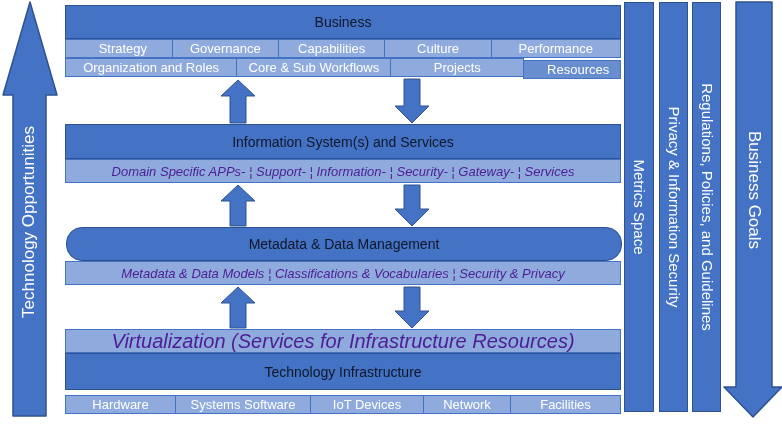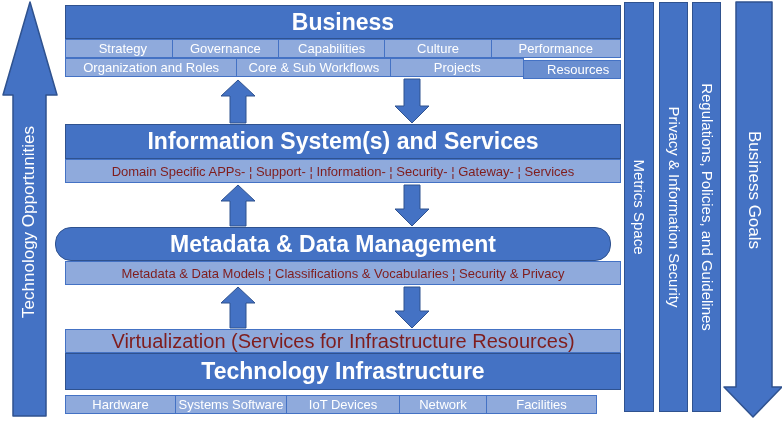--- a/index.html
+++ b/index.html
@@ -1,24 +1,24 @@
 <!DOCTYPE html>
 <html><head>
 <meta charset="utf-8">
 <style>
   html,body{margin:0;padding:0;background:#fff;}
   .stage{position:relative;width:782px;height:424px;background:#fff;overflow:hidden;
          font-family:"Liberation Sans",sans-serif;}
   .abs{position:absolute;}
-  .hdr{position:absolute;background:#4472C4;border:1px solid #2F528F;color:#ffffff;
-       display:flex;align-items:center;justify-content:center;font-size:23px;
-       box-sizing:border-box;font-weight:bold;}
-  .band{position:absolute;background:#8FAADC;border:1px solid #4472C4;color:#7f1d1d;
+  .hdr{position:absolute;background:#4472C4;border:1px solid #2F528F;color:#0f172a;
+       display:flex;align-items:center;justify-content:center;font-size:14px;
+       box-sizing:border-box;}
+  .band{position:absolute;background:#8FAADC;border:1px solid #4472C4;color:#4c1d95;
         display:flex;align-items:center;justify-content:center;font-size:13px;
-        box-sizing:border-box;white-space:nowrap;}
+        box-sizing:border-box;white-space:nowrap;font-style:italic;}
   .row{position:absolute;display:flex;}
   .cell{background:#8FAADC;border:1px solid #4472C4;color:#fff;font-size:13px;
         display:flex;align-items:center;justify-content:center;box-sizing:border-box;
         white-space:nowrap;overflow:hidden;}
   .cell + .cell{margin-left:-1px;}
   .cell.dark{background:#698ED0;position:relative;top:2px;padding-left:12px;}
   .vbar{position:absolute;background:#4472C4;border:1px solid #2F528F;box-sizing:border-box;}
   .vlabel-cw{position:absolute;left:50%;top:50%;transform:translate(-50%,-50%) rotate(90deg);
              color:#fff;font-size:15px;white-space:nowrap;text-align:center;}
   .arrowlabel{position:absolute;color:#fff;font-size:17px;white-space:nowrap;text-align:center;}
@@ -62,40 +62,40 @@
   </div>
   <div class="band" style="left:65px;top:159px;width:556px;height:24px;">Domain Specific APPs- ¦ Support- ¦ Information- ¦ Security- ¦ Gateway- ¦ Services</div>
 
   <svg class="abs" style="left:220px;top:184px" width="36" height="43">
     <polygon points="18,1 35,17 26,17 26,42 10,42 10,17 1,17" fill="#4472C4" stroke="#2F528F" stroke-width="1" stroke-linejoin="round"></polygon>
   </svg>
   <svg class="abs" style="left:394px;top:184px" width="36" height="43">
     <polygon points="10,1 26,1 26,25 35,25 18,42 1,25 10,25" fill="#4472C4" stroke="#2F528F" stroke-width="1" stroke-linejoin="round"></polygon>
   </svg>
 
-  <div class="hdr" style="left:55px;top:227px;width:556px;height:34px;border-radius:16px;">
+  <div class="hdr" style="left:66px;top:227px;width:556px;height:34px;border-radius:16px;">
     <span>Metadata &amp; Data Management</span>
   </div>
   <div class="band" style="left:65px;top:261px;width:556px;height:24px;">Metadata &amp; Data Models ¦ Classifications &amp; Vocabularies ¦ Security &amp; Privacy</div>
 
   <svg class="abs" style="left:220px;top:286px" width="36" height="43">
     <polygon points="18,1 35,17 26,17 26,42 10,42 10,17 1,17" fill="#4472C4" stroke="#2F528F" stroke-width="1" stroke-linejoin="round"></polygon>
   </svg>
   <svg class="abs" style="left:394px;top:286px" width="36" height="43">
     <polygon points="10,1 26,1 26,25 35,25 18,42 1,25 10,25" fill="#4472C4" stroke="#2F528F" stroke-width="1" stroke-linejoin="round"></polygon>
   </svg>
 
   <div class="band" style="left:65px;top:329px;width:556px;height:24px;font-size:20px;">Virtualization (Services for Infrastructure Resources)</div>
 
   <div class="hdr" style="left:65px;top:353px;width:556px;height:37px;">
     <span>Technology Infrastructure</span>
   </div>
   <div class="row" style="left:65px;top:395px;width:556px;height:19px;">
     <div class="cell" style="width:111px;">Hardware</div>
-    <div class="cell" style="width:112px;">Systems Software</div>
+    <div class="cell" style="width:136px;">Systems Software</div>
     <div class="cell" style="width:114px;">IoT Devices</div>
     <div class="cell" style="width:88px;">Network</div>
     <div class="cell" style="width:111px;">Facilities</div>
   </div>
 
   <div class="vbar" style="left:624px;top:2px;width:30px;height:410px;">
     <div class="vlabel-cw">Metrics Space</div>
   </div>
   <div class="vbar" style="left:659px;top:2px;width:29px;height:410px;">
     <div class="vlabel-cw">Privacy &amp; Information Security</div>

